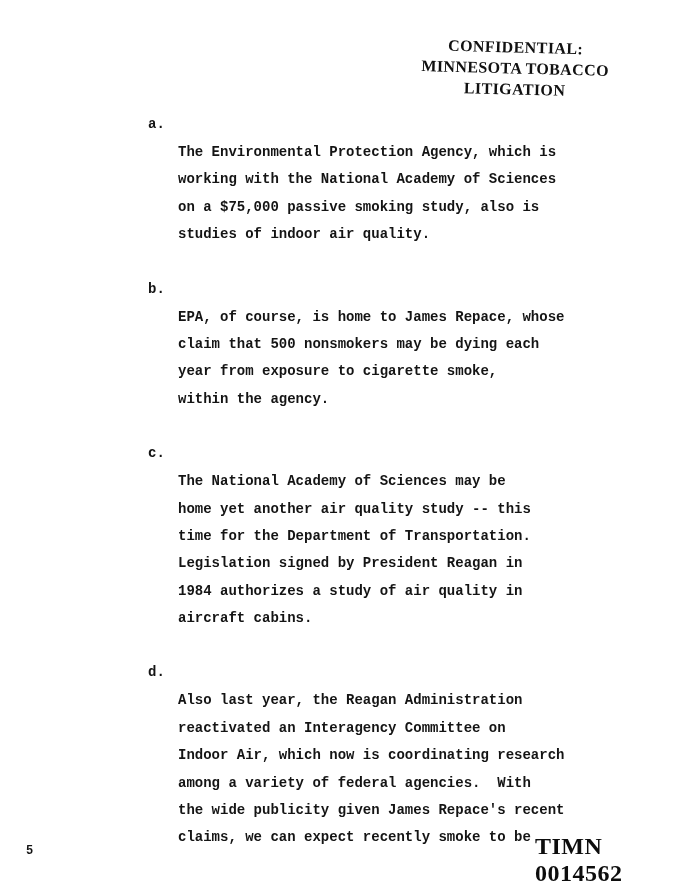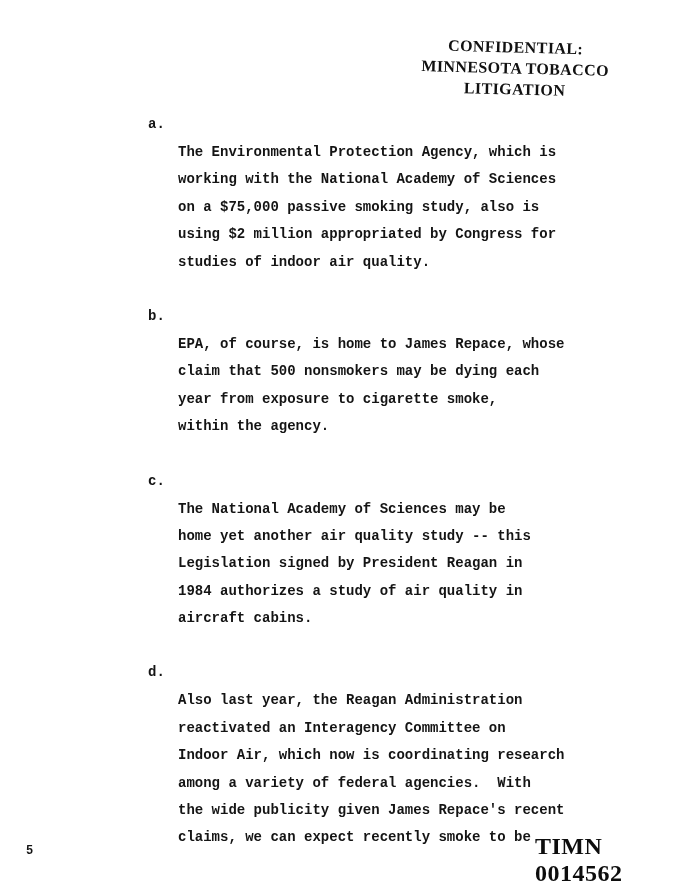--- a/index.html
+++ b/index.html
@@ -89,38 +89,38 @@
     <div>MINNESOTA TOBACCO LITIGATION</div>
   </div>
 
   <div class="body" id="doc-body">
       <div class="para">
         <div class="letter">a.</div>
         <div class="lines">
           <div class="line">The Environmental Protection Agency, which is</div>
           <div class="line">working with the National Academy of Sciences</div>
           <div class="line">on a $75,000 passive smoking study, also is</div>
-          <div class="line">using $2 million appropriated by Congress for</div>
           <div class="line">studies of indoor air quality.</div>
         </div>
       </div>
       <div class="para">
         <div class="letter">b.</div>
         <div class="lines">
           <div class="line">EPA, of course, is home to James Repace, whose</div>
           <div class="line">claim that 500 nonsmokers may be dying each</div>
           <div class="line">year from exposure to cigarette smoke,</div>
           <div class="line">within the agency.</div>
         </div>
       </div>
       <div class="para">
         <div class="letter">c.</div>
         <div class="lines">
           <div class="line">The National Academy of Sciences may be</div>
           <div class="line">home yet another air quality study -- this</div>
+          <div class="line">time for the Department of Transportation.</div>
           <div class="line">Legislation signed by President Reagan in</div>
           <div class="line">1984 authorizes a study of air quality in</div>
           <div class="line">aircraft cabins.</div>
         </div>
       </div>
       <div class="para">
         <div class="letter">d.</div>
         <div class="lines">
           <div class="line">Also last year, the Reagan Administration</div>
           <div class="line">reactivated an Interagency Committee on</div>

